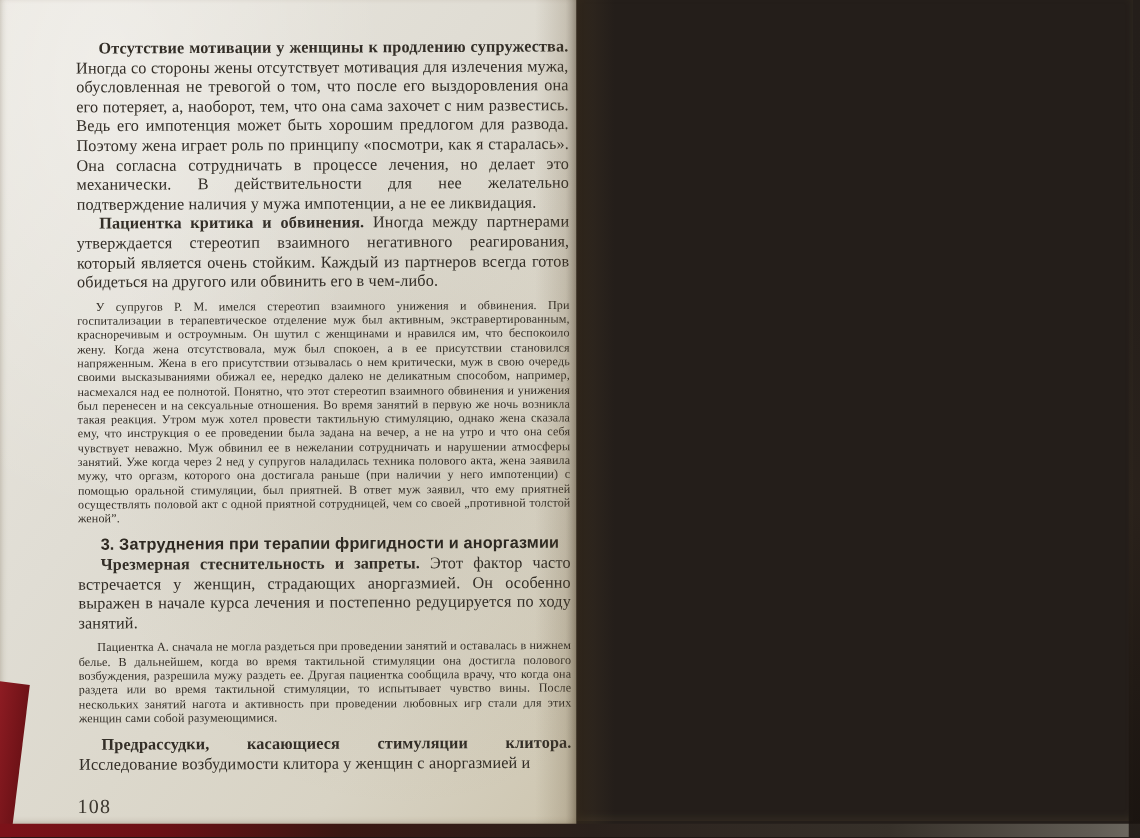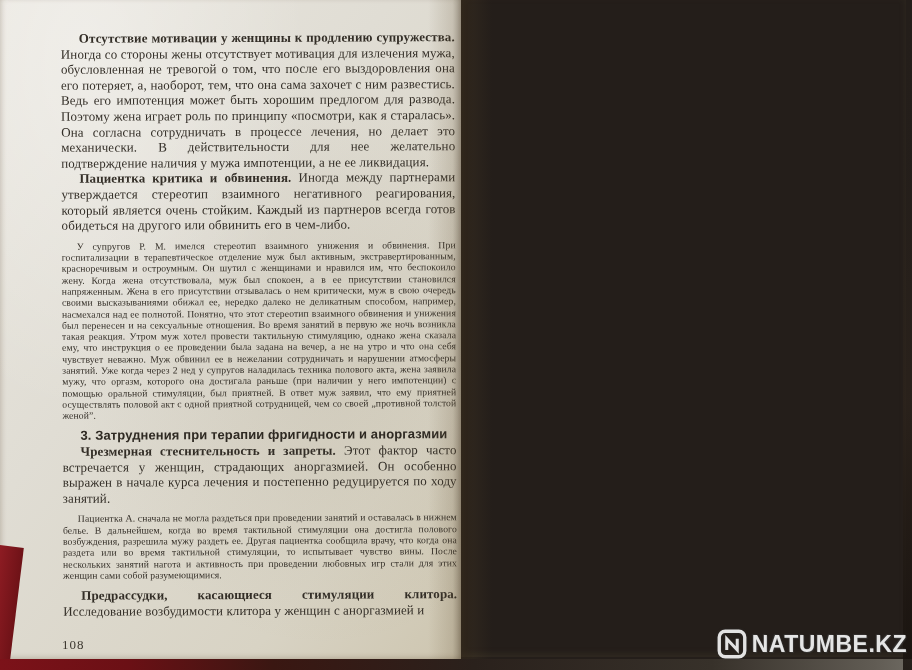--- a/index.html
+++ b/index.html
@@ -66,21 +66,21 @@
     letter-spacing: 0.1px;
   }
   .lead { font-weight: bold; }
   .section-heading {
     margin: 17px 0 13px; text-indent: 0;
     font-family: "Liberation Sans", sans-serif;
     font-weight: bold; font-size: 12.6px; line-height: 15px;
     text-align: left; letter-spacing: 0.2px; color: #2e2922;
   }
   .pagenum {
-    position: absolute; font-size: 13px; color: #3c372f; letter-spacing: 1px;
+    position: absolute; font-size: 16px; color: #3c372f; letter-spacing: 1px;
   }
   .pagenum-left  { left: 62px; top: 637px; }
   
   .watermark {
     position: absolute; right: 5px; bottom: 11px;
     display: flex; align-items: center; gap: 5px;
     pointer-events: none;
   }
   .wm-logo {
     width: 30px; height: 30px;
@@ -117,21 +117,14 @@
   <div class="page page-right">
     
     
   </div>
 
   <div class="gutter"></div>
   <div class="cover-left"></div>
   <div class="cover-bottom"></div>
   <div class="edge-right"></div>
 
-  <div class="watermark">
-    <svg class="wm-logo" viewBox="0 0 40 40">
-      <rect x="3" y="3" width="34" height="34" rx="8" fill="none" stroke="rgba(253,253,253,0.88)" stroke-width="4.5"></rect>
-      <path d="M13 28 V13 L27 28 V13" fill="none" stroke="rgba(253,253,253,0.88)" stroke-width="4" stroke-linejoin="miter"></path>
-    </svg>
-    <span class="wm-text">NATUMBE.KZ</span>
-  </div>
 
 </div>
 
 </body></html>

